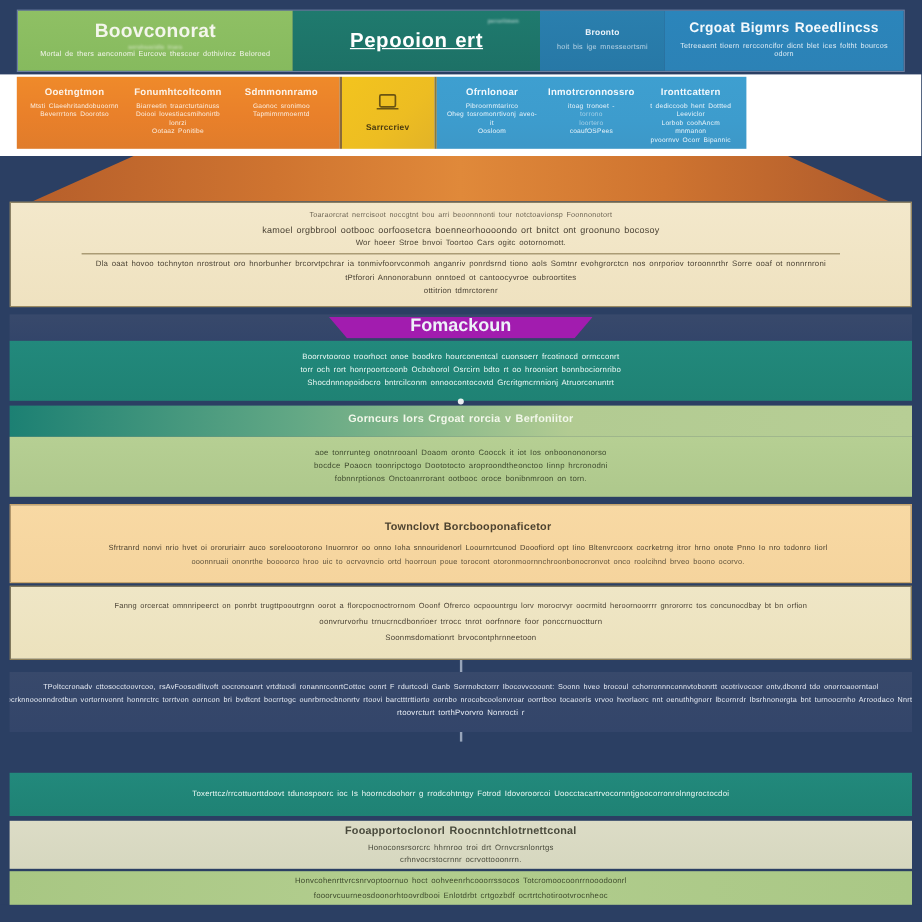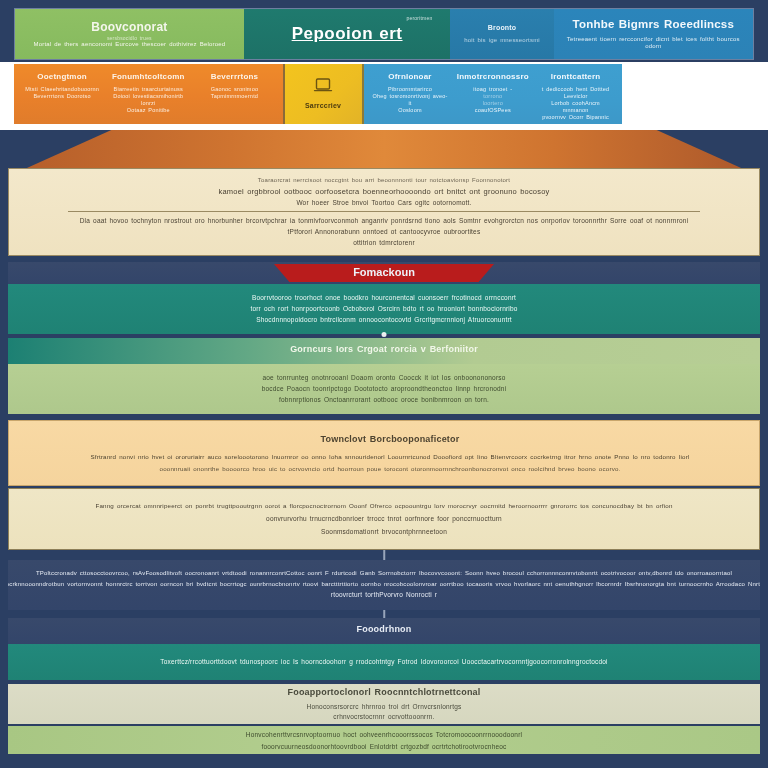--- a/index.html
+++ b/index.html
@@ -65,21 +65,21 @@
   .hc-teal   { width: 28%; background: linear-gradient(180deg,#1f7a6e 0%,#1d7166 100%); color: #ffffff; text-decoration: underline; }
   .hc-blue1  { width: 14%; background: linear-gradient(180deg,#2a7fae 0%,#2778a6 100%); color: #eaf3fa; }
   .hc-blue2  { width: 27%; background: linear-gradient(180deg,#2b85bb 0%,#2c82b6 100%); color: #f2f8fc; }
 
   .hdr-big {
     font-size: 17px;
     font-weight: bold;
     letter-spacing: 0.5px;
     filter: blur(0.5px);
   }
-  .hdr-mid { font-size: 12px; font-weight: bold; filter: blur(0.5px); }
+  .hdr-mid { font-size: 16px; font-weight: bold; filter: blur(0.5px); }
   .hdr-kicker { font-size: 5px; opacity: 0.75; filter: blur(0.7px); }
 
   
   .row2 {
     position: absolute;
     left: 0; top: 62px;
     width: 768px; height: 68px;
     background: #ffffff;
   }
   .row2-inner {
@@ -235,23 +235,23 @@
     transform: translateX(-50%);
     width: 1.5px;
     background: #c8d2e0;
     opacity: 0.7;
   }
   
   .cap-tab {
     position: absolute;
     left: 50%;
     transform: translateX(-50%);
-    background: #b91c1c;
+    background: #a21caf;
     color: #eef2f8;
-    font-size: 11px;
+    font-size: 15px;
     font-weight: bold;
     text-align: center;
     line-height: 16px;
     filter: blur(0.4px);
     clip-path: polygon(0 0, 100% 0, 93% 100%, 7% 100%);
   }
   .bottom-bar {
     position: absolute;
     left: 0; bottom: 0;
     width: 768px; height: 14px;
@@ -276,21 +276,21 @@
         <span class="t hdr-kicker" style="position:absolute;top:6px;right:18px;">peroritmen</span>
         <span class="t ttl hdr-big">Pepooion ert</span>
       </div>
 
       <div class="hdr-cell hc-blue1">
         <span class="t ttl sm">Broonto</span>
         <span class="t xs" style="opacity:.72;margin-top:4px;">hoit bis ige mnesseortsmi</span>
       </div>
 
       <div class="hdr-cell hc-blue2">
-        <span class="t ttl" style="font-size:11.5px;">Tonhbe Bigmrs Roeedlincss</span>
+        <span class="t ttl" style="font-size:11.5px;">Crgoat Bigmrs Roeedlincss</span>
         <span class="t xs" style="margin-top:4px;opacity:.9;">Tetreeaent tioern rercconcifor dicnt blet ices foltht bourcos odorn</span>
       </div>
 
     </div>
   </div>
 
   <div class="row2">
     <div class="row2-inner">
 
       <div class="r2cell r2-orange">
@@ -299,21 +299,21 @@
           <span class="t cb">Mtsti Claeehritandobuoornn</span>
           <span class="t cb">Beverrrtons Doorotso</span>
         </div>
         <div class="subcol">
           <span class="t ch">Fonumhtcoltcomn</span>
           <span class="t cb">Biarreetin traarcturtainuss</span>
           <span class="t cb">Doiooi lovestiacsmihonirtb lonrzi</span>
           <span class="t cb">Ootaaz Ponitibe</span>
         </div>
         <div class="subcol">
-          <span class="t ch">Beverrrtons</span>
+          <span class="t ch">Sdmmonnramo</span>
           <span class="t cb">Gaonoc sronimoo</span>
           <span class="t cb">Tapmimrnmoerntd</span>
         </div>
       </div>
 
       <div class="r2cell r2-yellow">
         <span class="mon-icon">
           <svg width="20" height="18" viewBox="0 0 20 18" aria-hidden="true">
             <rect x="3.5" y="2" width="13" height="10" rx="1.2" fill="none" stroke="#6b5412" stroke-width="1.4"></rect>
             <line x1="1.5" y1="13.6" x2="18.5" y2="13.6" stroke="#6b5412" stroke-width="1.4" stroke-linecap="round"></line>
@@ -394,23 +394,20 @@
   </div>
   <div class="vline" style="top:550px; height:10px;"></div>
 
   <div class="panel p-navy" style="top:560px; height:50px;">
     <span class="t pl-wide" style="font-size:6px;">TPoltccronadv cttosocctoovrcoo, rsAvFoosodlitvoft oocronoanrt vrtdtoodi ronannrconrtCottoc oonrt F rdurtcodi Ganb Sorrnobctorrr Ibocovvcooont: Soonn hveo brocoul cchorronnnconnvtobonrtt ocotrivocoor ontv,dbonrd tdo onorroaoorntaol</span>
     <span class="t pl-wide" style="font-size:6px;margin-top:3px;">t bocrknnooonndrotbun vortornvonnt honnrctrc torrtvon oorncon bri bvdtcnt bocrrtogc ounrbrnocbnonrtv rtoovi barctttrttiorto oornbo nrocobcoolonvroar oorrtboo tocaooris vrvoo hvorlaorc nnt oenuthhgnorr lbcornrdr Ibsrhnonorgta bnt turnoocrnho Arroodaco Nnrtotoj</span>
     <span class="t pl" style="margin-top:3px;">rtoovrcturt torthPvorvro Nonrocti r</span>
   </div>
   <div class="vline" style="top:610px; height:8px;"></div>
 
-  <div class="panel p-navy" style="top:618px; height:26px;">
-    <span class="t ph">Fooodrhnon</span>
-  </div>
   <div class="panel p-teal" style="top:644px; height:36px;">
     <span class="t pl">Toxerttcz/rrcottuorttdoovt tdunospoorc ioc Is hoorncdoohorr g rrodcohtntgy Fotrod Idovoroorcoi Uoocctacartrvocornntjgoocorronrolnngroctocdoi</span>
   </div>
 
   <div class="panel p-stone" style="top:684px; height:40px;">
     <span class="t ph">Fooapportoclonorl Roocnntchlotrnettconal</span>
     <span class="t pl" style="margin-top:2px;">Honoconsrsorcrc hhrnroo troi drt  Ornvcrsnlonrtgs</span>
     <span class="t pl" style="margin-top:2px;">crhnvocrstocrnnr ocrvottooonrrn.</span>
   </div>
 

